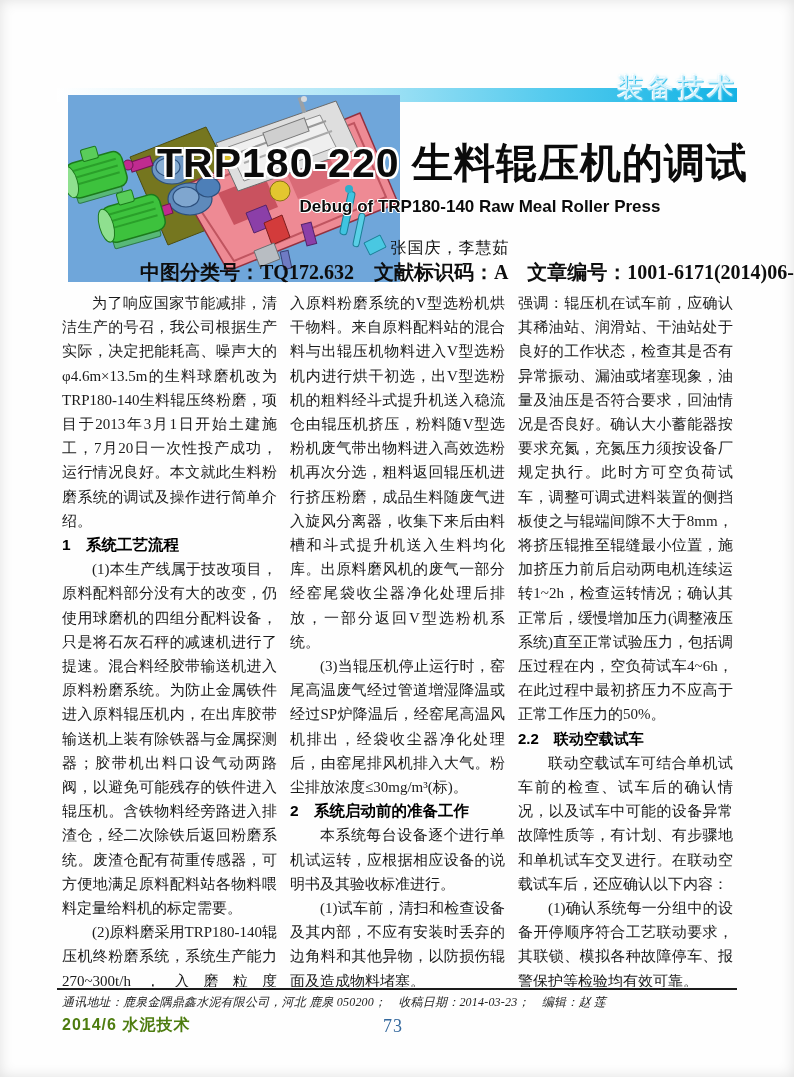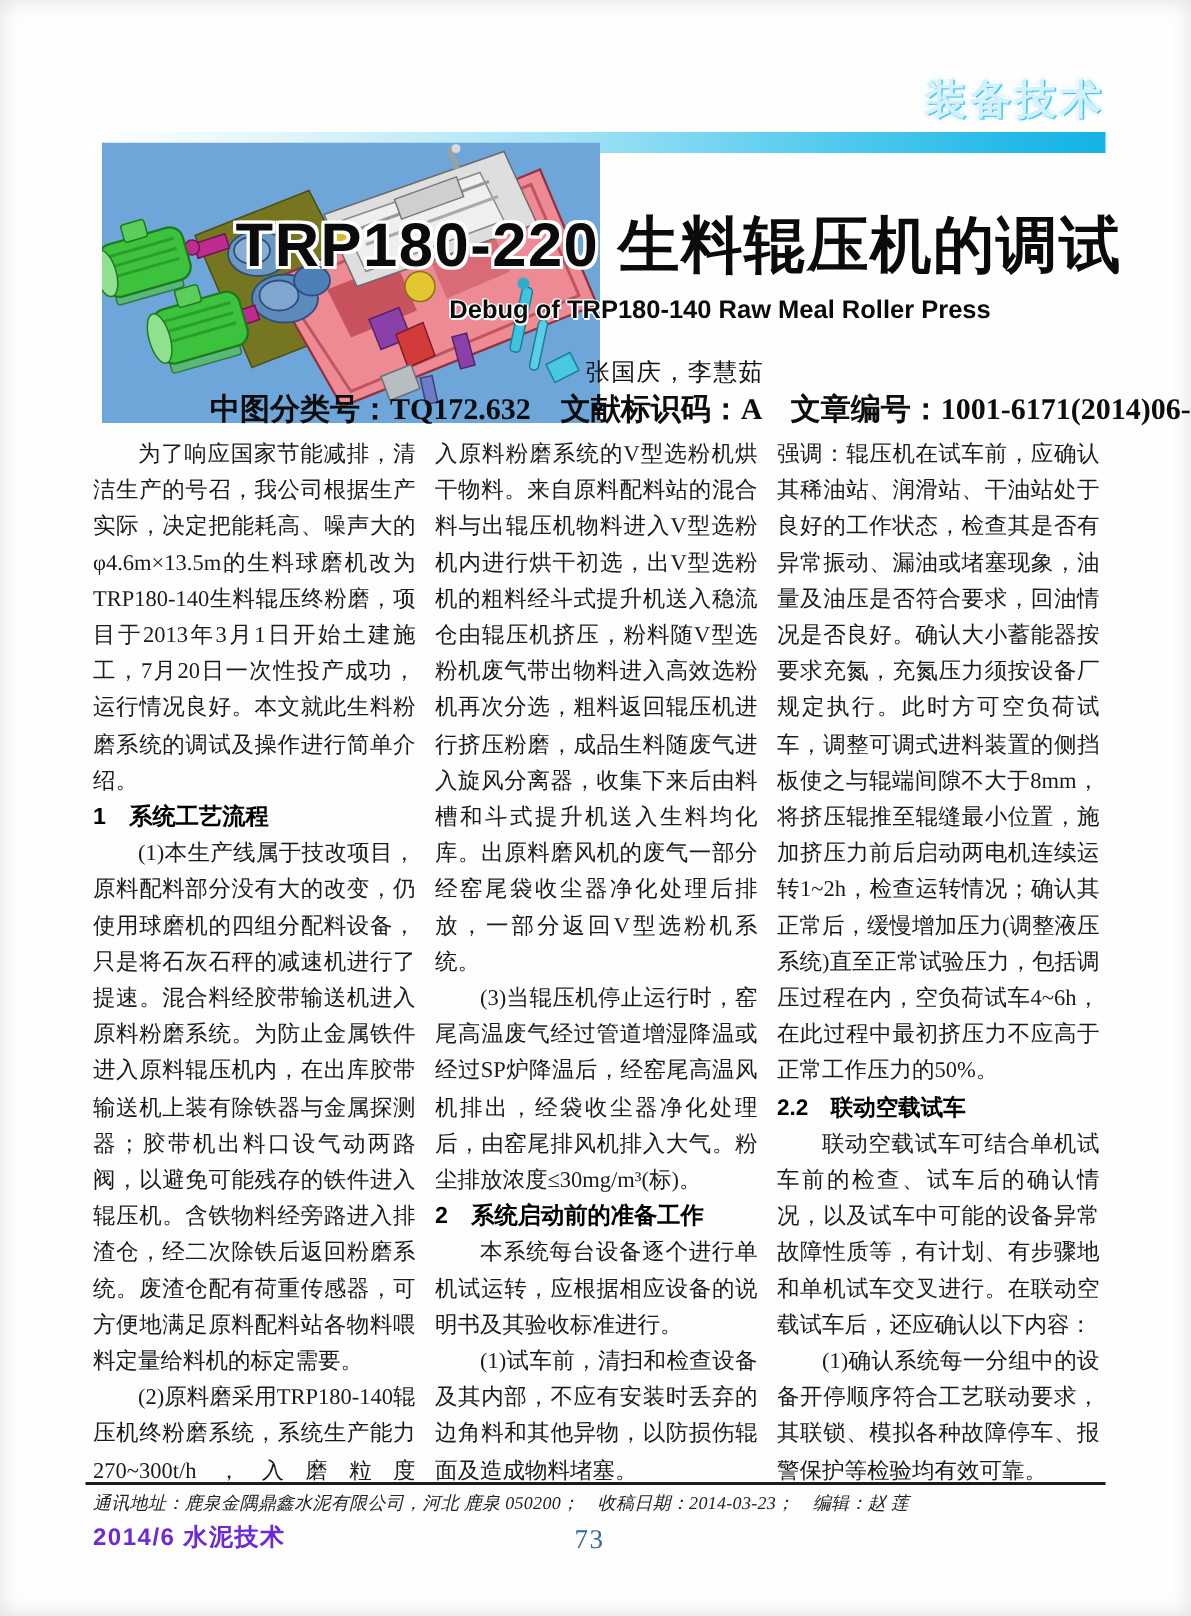--- a/index.html
+++ b/index.html
@@ -8,23 +8,23 @@
     background:#fefefe; overflow:hidden;
     box-shadow:inset 0 0 14px rgba(0,0,0,.12);
     font-family:"Liberation Serif","DejaVu Serif",serif; color:#1a1a1a;
   }
   
   .header-bar{
     position:absolute; left:57px; top:88px; width:680px; height:14px;
     background:linear-gradient(90deg,#ffffff 0%,#e3f6fc 18%,#a9e4f6 45%,#55cbee 72%,#22b9e7 92%,#15b2e4 100%);
   }
   .header-label{
-    position:absolute; top:48px; right:57px;
+    position:absolute; top:70px; right:57px;
     font-family:"Liberation Sans","DejaVu Sans",sans-serif;
-    font-size:27px; font-weight:bold; letter-spacing:3px;
+    font-size:27px; font-weight:normal; letter-spacing:3px;
     color:#d2f1fc;
     text-shadow:1px 1px 0 #47c6ec,-1px -1px 0 #ffffff,0 0 3px #6fd4f1;
   }
   
   .hero{position:absolute; left:68px; top:95px; width:332px; height:187px;}
   .hero svg{display:block;}
   
   .title{
     position:absolute; left:130px; top:140px; width:645px; text-align:center;
     font-family:"Liberation Sans","DejaVu Sans",sans-serif;
@@ -64,21 +64,21 @@
   .h2{font-size:15px;}
   
   .footer-rule{position:absolute; left:57px; top:988px; width:680px; height:2px; background:#1c1c1c;}
   .footer-contact{
     position:absolute; left:62px; top:994px; width:676px;
     font-size:12px; color:#222; letter-spacing:.2px; white-space:nowrap;font-style:italic;
   }
   .footer-journal{
     position:absolute; left:62px; top:1015px;
     font-family:"Liberation Sans","DejaVu Sans",sans-serif;
-    font-size:16px; font-weight:bold; color:#6d28d9; letter-spacing:1px;
+    font-size:16px; font-weight:bold; color:#4d7c0f; letter-spacing:1px;
   }
   .footer-page{
     position:absolute; left:383px; top:1016px;
     font-size:18px; color:#34689d; letter-spacing:1px;
   }
 </style>
 </head>
 <body>
 
 <div class="page">

